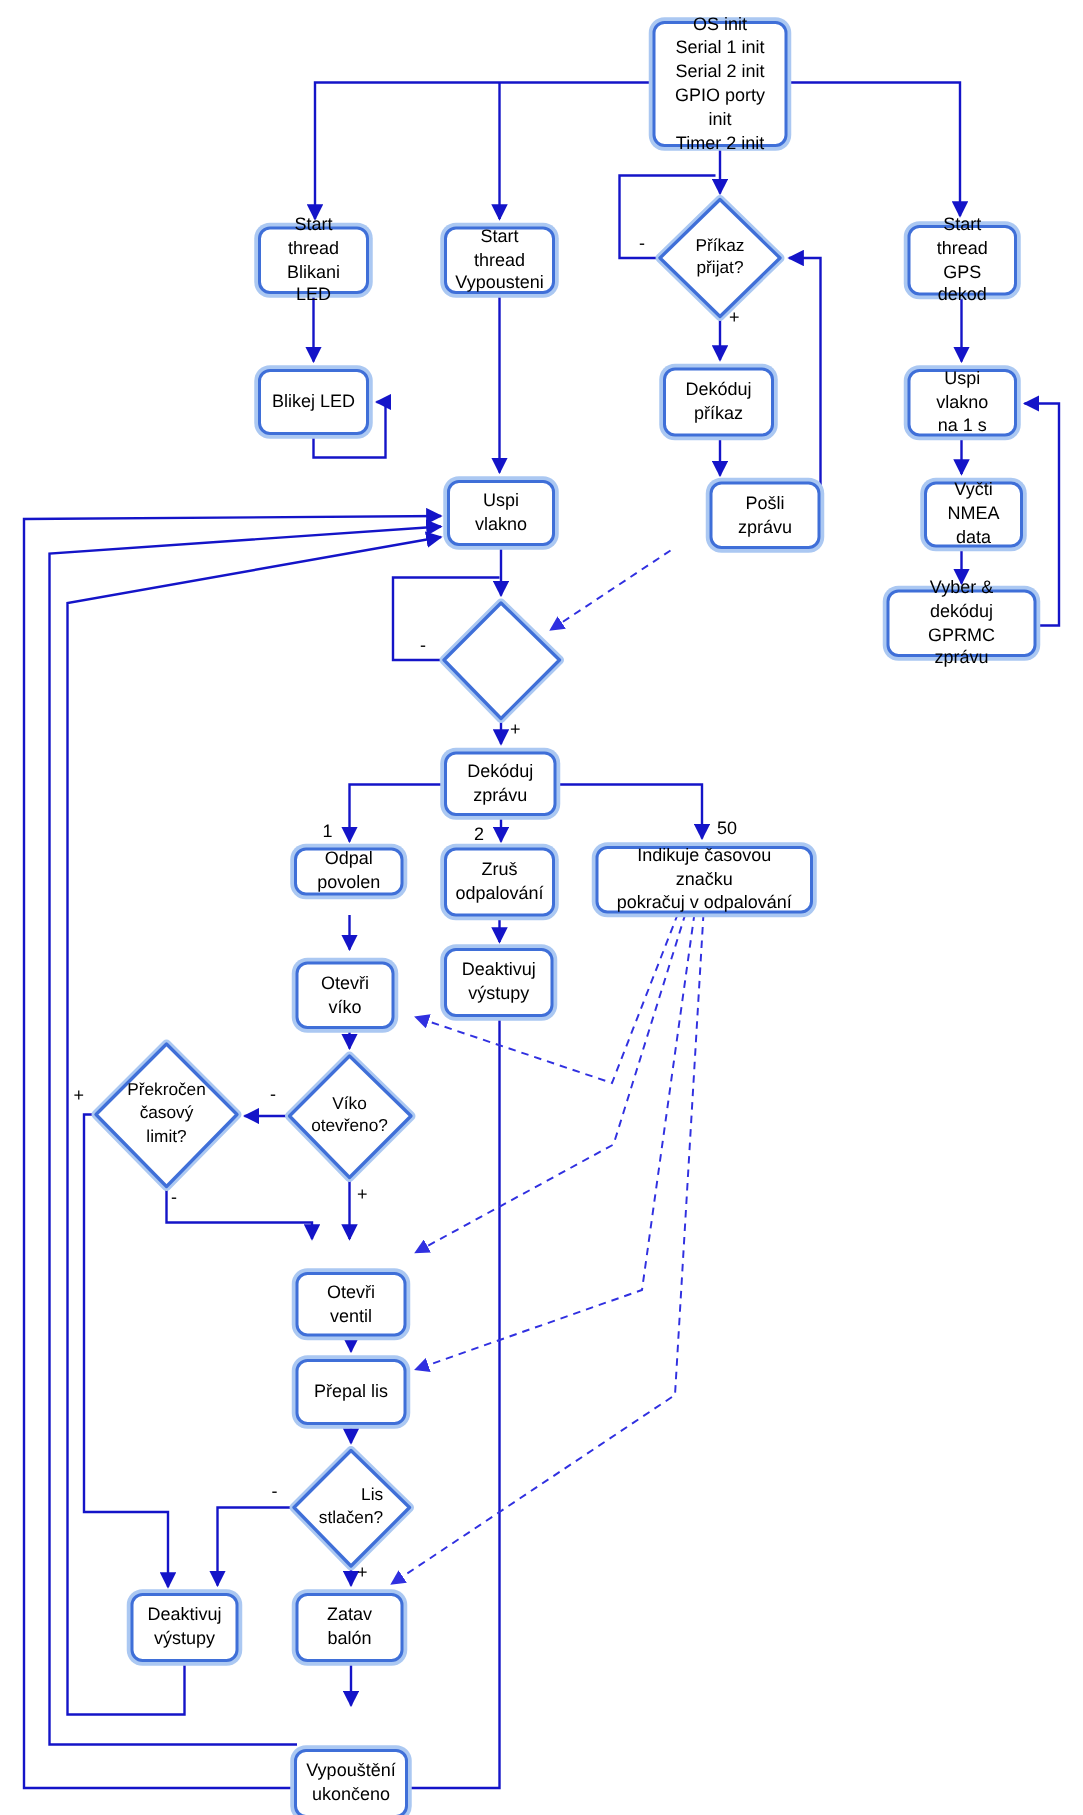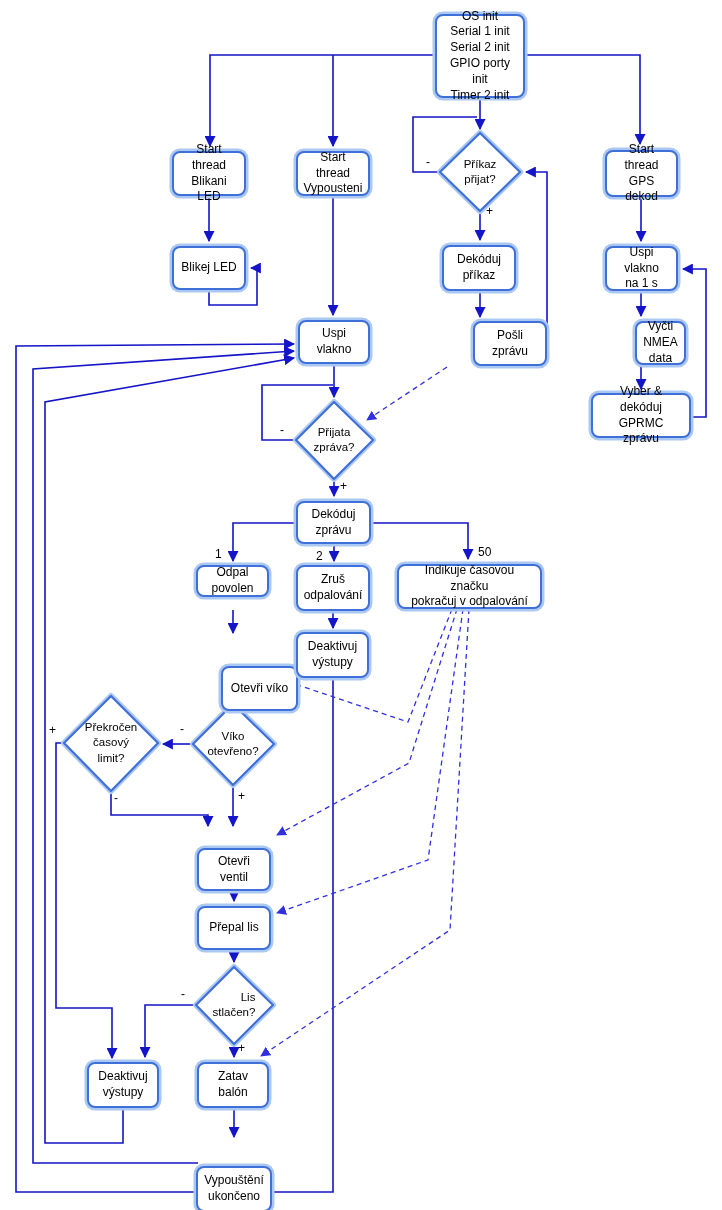--- a/index.html
+++ b/index.html
@@ -108,48 +108,46 @@
 Vypousteni</div>
   <div class="node" style="left:605px;top:150px;width:73px;height:47px;">Start thread
 GPS dekod</div>
   <div class="node" style="left:442px;top:245px;width:74px;height:46px;">Dekóduj
 příkaz</div>
   <div class="node" style="left:442px;top:321px;width:74px;height:45px;margin-left:31px;">Pošli
 zprávu</div>
   <div class="node" style="left:298px;top:320px;width:72px;height:44px;">Uspi vlakno</div>
   <div class="node" style="left:605px;top:246px;width:73px;height:45px;">Uspi vlakno
 na 1 s</div>
-  <div class="node" style="left:635px;top:321px;width:51px;height:44px;text-align:center;">Vyčti NMEA
+  <div class="node" style="left:616px;top:321px;width:66px;height:44px;text-align:center;">Vyčti NMEA
 data</div>
   <div class="node" style="left:591px;top:393px;width:100px;height:45px;">Vyber &amp; dekóduj
 GPRMC zprávu</div>
   <div class="node" style="left:296px;top:501px;width:75px;height:43px;">Dekóduj
 zprávu</div>
   <div class="node" style="left:196px;top:565px;width:73px;height:32px;">Odpal
 povolen</div>
   <div class="node" style="left:296px;top:565px;width:74px;height:46px;">Zruš
 odpalování</div>
   <div class="node" style="left:397px;top:564px;width:145px;height:45px;">Indikuje časovou značku
 pokračuj v odpalování</div>
-  <div class="node" style="left:197px;top:666px;width:77px;height:45px;margin-left:24px;">Otevři víko</div>
+  <div class="node" style="left:197px;top:641px;width:66px;height:45px;">Otevři víko</div>
   <div class="node" style="left:296px;top:632px;width:73px;height:46px;">Deaktivuj
 výstupy</div>
   <div class="node" style="left:197px;top:848px;width:74px;height:43px;">Otevři ventil</div>
   <div class="node" style="left:197px;top:906px;width:74px;height:44px;">Přepal lis</div>
   <div class="node" style="left:87px;top:1062px;width:72px;height:46px;">Deaktivuj
 výstupy</div>
   <div class="node" style="left:197px;top:1062px;width:72px;height:46px;">Zatav
 balón</div>
   <div class="node" style="left:196px;top:1166px;width:76px;height:46px;">Vypouštění
 ukončeno</div>
 
   <div class="dlabel" style="left:440px;top:140px;width:80px;height:64px;">Příkaz
 přijat?</div>
-  <div class="dlabel" style="left:294px;top:408px;width:80px;height:64px;">Přijata
-zpráva?</div>
   <div class="dlabel" style="left:193px;top:712px;width:80px;height:64px;">Víko
 otevřeno?</div>
   <div class="dlabel" style="left:66px;top:698px;width:90px;height:90px;">Překročen
 časový
 limit?</div>
   <div class="dlabel" style="left:194px;top:973px;width:80px;height:64px;text-align:right;">Lis
 stlačen?</div>
 
   <div class="elabel" style="left:426px;top:156px;">-</div>
   <div class="elabel" style="left:486px;top:205px;">+</div>

